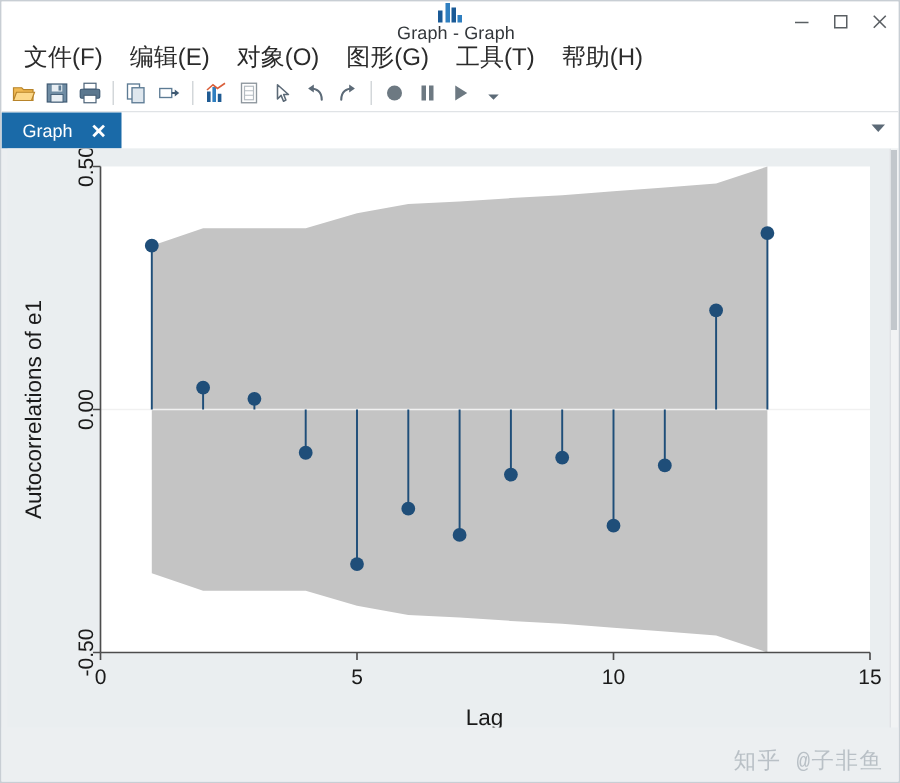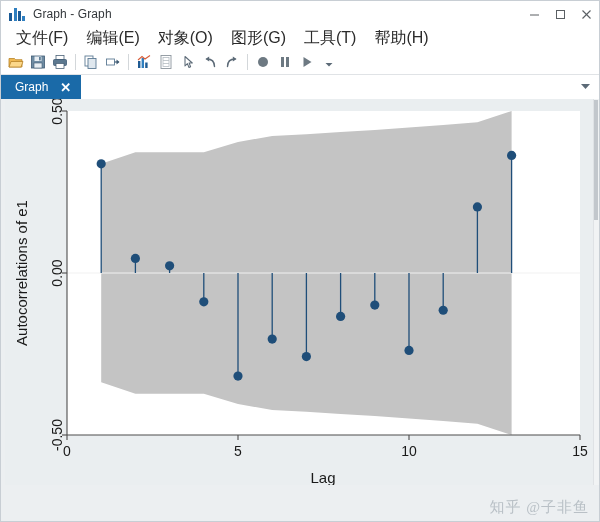--- a/index.html
+++ b/index.html
@@ -26,20 +26,21 @@
 
   
   .titlebar {
     position: relative;
     height: 26px;
     background: #ffffff;
     display: flex;
     align-items: center;
     padding-left: 8px;
     box-sizing: border-box;
+    flex-direction: column;
   }
   .app-icon {
     width: 16px;
     height: 14px;
     position: relative;
     margin-right: 8px;
     flex: 0 0 auto;
   }
   .app-icon i {
     position: absolute;
@@ -194,21 +195,21 @@
   }
 
   
   .watermark {
     position: absolute;
     right: 10px;
     bottom: 4px;
     font-size: 15px;
     color: #b9c0c6;
     letter-spacing: 1px;
-    font-family: Liberation Serif, serif;
+    font-family: Liberation Mono, monospace;
     user-select: none;
   }
   .statusbar {
     position: absolute;
     left: 0;
     bottom: 0;
     width: 598px;
     height: 36px;
     background: #eceff1;
     box-sizing: border-box;

